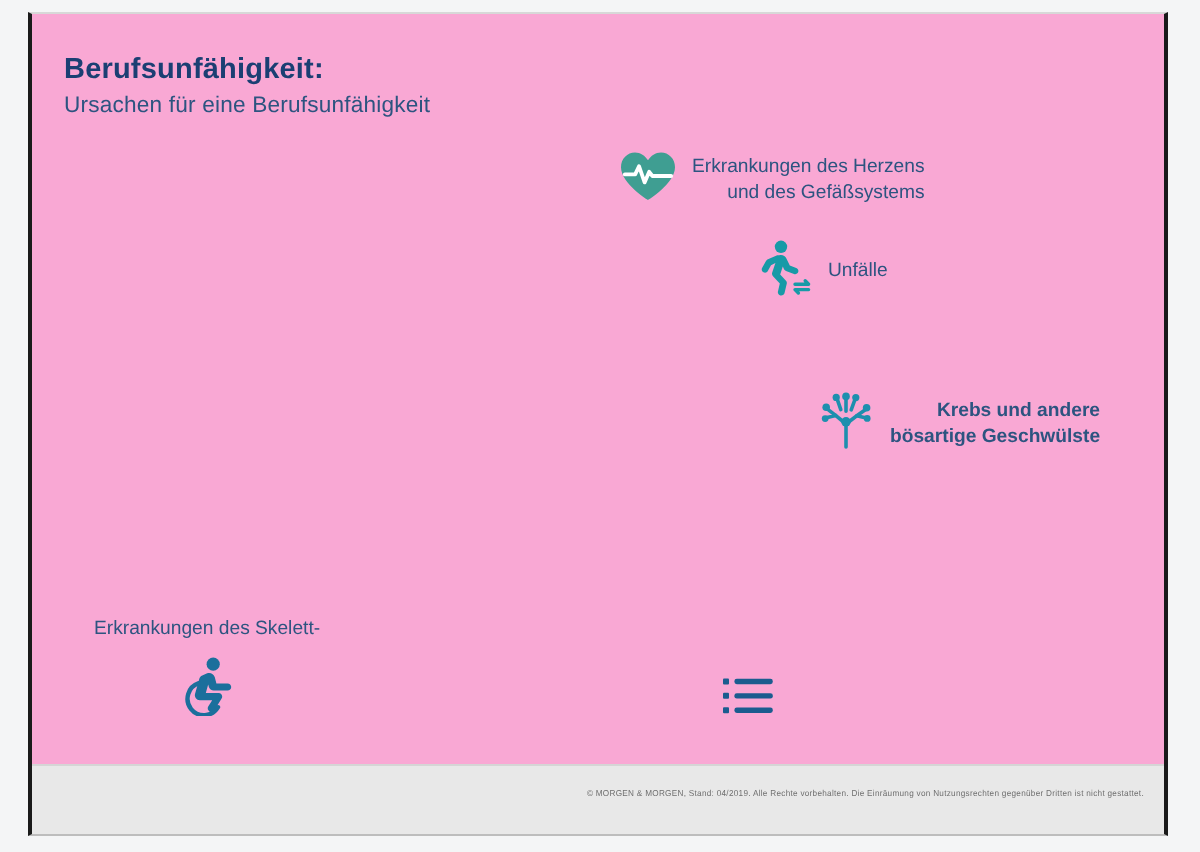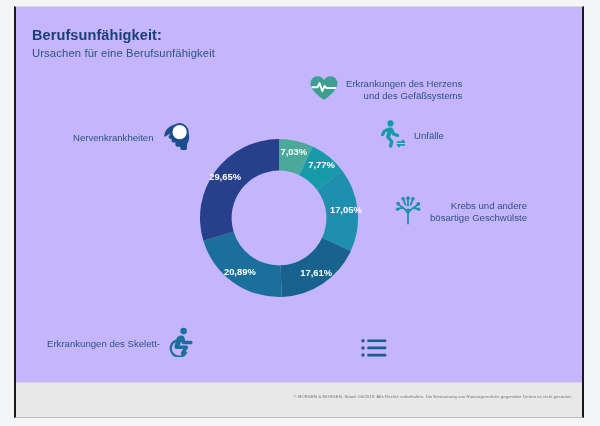--- a/index.html
+++ b/index.html
@@ -15,21 +15,21 @@
   #card{
     position:absolute;left:14px;top:6px;width:570px;height:412px;
     background:#ffffff;
     border-left:2px solid #1a1a1a;
     border-right:2px solid #1a1a1a;
     border-top:1px solid #d8d8d8;
     border-bottom:1px solid #bdbdbd;
     box-sizing:border-box;
     overflow:hidden;
   }
-  #sheet{position:absolute;inset:0;background:#c4b5fd;}
+  #sheet{position:absolute;inset:0;background:#f9a8d4;}
 
   
   .title{
     position:absolute;left:16px;top:20px;
     font-size:14.5px;font-weight:bold;color:#1b3f73;letter-spacing:.1px;
   }
   .subtitle{
     position:absolute;left:16px;top:40px;
     font-size:11.3px;font-weight:normal;color:#2d5480;letter-spacing:.1px;
   }
@@ -46,28 +46,28 @@
   
   .legend{position:absolute;display:flex;align-items:center;gap:7px;}
   .legend .txt{
     font-size:9.6px;color:#2d5480;line-height:12.4px;white-space:nowrap;text-align:right;
   }
   .legend .ico{flex:0 0 auto;display:block;}
 
   
   #lg-heart   {left:293px;top:68px;}
   #lg-unfall  {left:361px;top:112px;}
-  #lg-krebs   {left:377px;top:188px;}
+  #lg-krebs   {left:392px;top:188px;font-weight:bold;}
   #lg-sonstige{left:345px;top:330px;}
   #lg-skelett {left:31px;top:302px;}
   #lg-nerven  {left:57px;top:112px;}
 
   
   #lg-krebs .txt{line-height:12.4px;}
-  #lg-skelett{flex-direction:row;margin-top:18px;}
+  #lg-skelett{flex-direction:column;}
   #lg-skelett .txt{text-align:right;}
   #lg-nerven .txt{text-align:right;}
 
   
   #footerBand{
     position:absolute;left:0;right:0;bottom:0;height:34px;
     background:#e8e8e8;border-top:1px solid #d5d5d5;
   }
   #footerText{
     position:absolute;right:10px;top:11px;
@@ -78,40 +78,20 @@
 </head>
 <body>
 
 <div id="page">
   <div id="card">
     <div id="sheet">
 
       <div class="title">Berufsunfähigkeit:</div>
       <div class="subtitle">Ursachen für eine Berufsunfähigkeit</div>
 
-      <div id="donutWrap">
-        <svg id="donutSvg" viewBox="0 0 166 166">
-          <g id="slices">
-              <path d="M 83 4 A 79 79 0 0 1 116.7712433437304 11.582193235730458 L 103.26274600623825 40.149315941438275 A 47.4 47.4 0 0 0 83 35.6 Z" fill="#4aa99b"></path>
-              <path d="M 116.7712433437304 11.582193235730458 A 79 79 0 0 1 146.32379180479924 35.76550633845599 L 120.99427508287954 54.6593038030736 A 47.4 47.4 0 0 0 103.26274600623825 40.149315941438275 Z" fill="#179aa7"></path>
-              <path d="M 146.32379180479924 35.76550633845599 A 79 79 0 0 1 154.79517490612716 115.96138437927945 L 126.0771049436763 102.77683062756766 A 47.4 47.4 0 0 0 120.99427508287954 54.6593038030736 Z" fill="#1e8fae"></path>
-              <path d="M 154.79517490612716 115.96138437927945 A 79 79 0 0 1 85.67989260508922 161.95453233111567 L 84.60793556305353 130.3727193986694 A 47.4 47.4 0 0 0 126.0771049436763 102.77683062756766 Z" fill="#17628f"></path>
-              <path d="M 85.67989260508922 161.95453233111567 A 79 79 0 0 1 7.347889969347847 105.75430174516677 L 37.60873398160871 96.65258104710007 A 47.4 47.4 0 0 0 84.60793556305353 130.3727193986694 Z" fill="#1b6f9c"></path>
-              <path d="M 7.347889969347847 105.75430174516677 A 79 79 0 0 1 82.99999999999999 4 L 82.99999999999999 35.6 A 47.4 47.4 0 0 0 37.60873398160871 96.65258104710007 Z" fill="#27408b"></path>
-            </g>
-          <g id="sliceLabels">
-              <text x="97.72102850992867" y="17.43223871741641" class="seg-label">7,03%</text>
-              <text x="125.55774876399433" y="30.99348098420026" class="seg-label">7,77%</text>
-              <text x="149.82818428620206" y="75.94069514687057" class="seg-label">17,05%</text>
-              <text x="120.22893195836002" y="138.94503217659098" class="seg-label">17,61%</text>
-              <text x="43.826044503873" y="137.60074368346517" class="seg-label">20,89%</text>
-              <text x="29.071651733151818" y="42.90544609040359" class="seg-label">29,65%</text>
-            </g>
-        </svg>
-      </div>
 
       <div class="legend" id="lg-heart">
         <span class="ico">
           <svg width="30" height="26" viewBox="0 0 30 26">
             <path d="M15 25C15 25 1.5 16.6 1.5 8.6 1.5 4.3 4.7 1.2 8.5 1.2c2.7 0 5.1 1.6 6.5 3.9 1.4-2.3 3.8-3.9 6.5-3.9 3.8 0 7 3.1 7 7.4C28.5 16.6 15 25 15 25z" fill="#3f9e92"></path>
             <path d="M3.4 12.2h5.2l1.9-4.1 2.8 8.1 2.3-5.3 1.6 2.1h9.4" fill="none" stroke="#ffffff" stroke-width="1.9" stroke-linecap="round" stroke-linejoin="round"></path>
           </svg>
         </span>
         <span class="txt">
           <span>Erkrankungen des Herzens</span><br>
@@ -178,29 +158,20 @@
         </span>
         <span class="ico">
           <svg width="28" height="30" viewBox="0 0 28 30">
             <circle cx="16.6" cy="4.1" r="3.3" fill="#1b6f9c"></circle>
             <path d="M13.6 8.6c1.7-.5 3.3.4 3.8 2l.8 3.1h5.6c1 0 1.8.8 1.8 1.8s-.8 1.8-1.8 1.8h-6.9c-1.2 0-2.2-.8-2.5-1.9l-.3-1.1-1.2 4.2h6.4c1 0 1.8.8 1.8 1.8 0 .4-.1.7-.3 1l-3.6 5.8c-.5.9-1.6 1.1-2.5.6-.8-.5-1.1-1.6-.6-2.4l2-3.2h-6.2c-1.6 0-2.8-1.5-2.4-3.1l2.2-7.7c.2-.9.9-1.5 1.7-1.7z" fill="#1b6f9c"></path>
             <path d="M9.4 13.6A8.2 8.2 0 1 0 19 25.6" fill="none" stroke="#1b6f9c" stroke-width="2.2" stroke-linecap="round"></path>
           </svg>
         </span>
       </div>
 
-      <div class="legend" id="lg-nerven">
-        <span class="txt">Nervenkrankheiten</span>
-        <span class="ico">
-          <svg width="34" height="34" viewBox="0 0 34 34">
-            <path d="M3.2 18.1c0-6.9 5.6-12.5 12.5-12.5S28.2 11.2 28.2 18.1c0 2.6-.8 5-2.2 7v4.2c0 .9-.7 1.6-1.6 1.6h-3.5c-.9 0-1.6-.7-1.6-1.6v-1.6h-2.9c-1.1 0-2-.9-2-2v-2.3H12c-1 0-1.7-.9-1.5-1.9l.3-1.2-2.2-.9c-1-.4-1.3-1.6-.7-2.4l2.1-2.8" fill="#1c4d8c"></path>
-            <circle cx="18.6" cy="13.1" r="8.1" fill="#ffffff" stroke="#1c4d8c" stroke-width="1.9"></circle>
-          </svg>
-        </span>
-      </div>
 
       <div id="footerBand">
         <div id="footerText">© MORGEN &amp; MORGEN, Stand: 04/2019. Alle Rechte vorbehalten. Die Einräumung von Nutzungsrechten gegenüber Dritten ist nicht gestattet.</div>
       </div>
 
     </div>
   </div>
 </div>
 
 </body></html>

